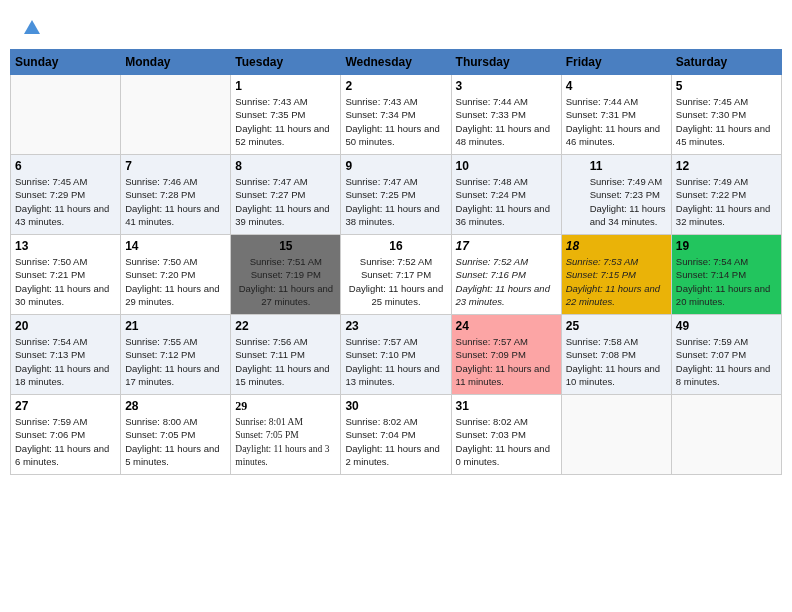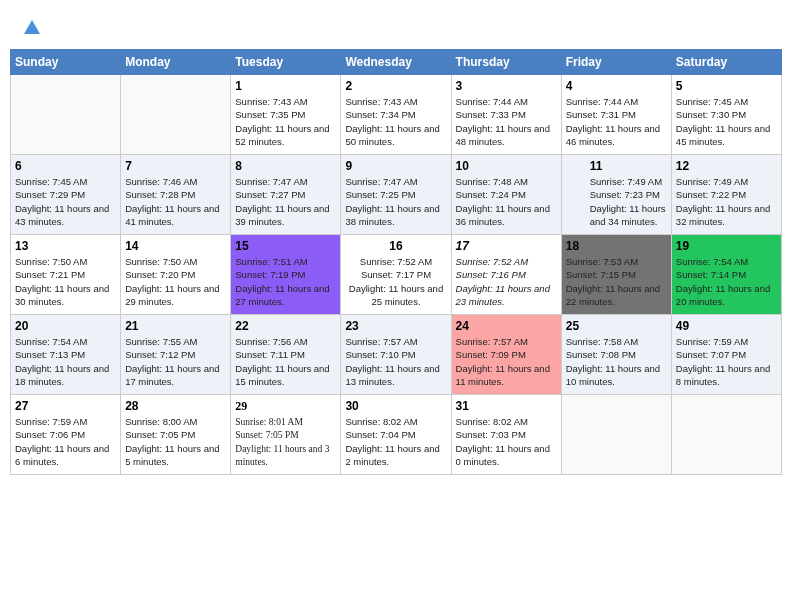--- a/index.html
+++ b/index.html
@@ -47,21 +47,21 @@
       font-size: 14px;
       color: #333;
     }
     .calendar {
       width: 100%;
       border-collapse: collapse;
       font-size: 10.5px;
     }
     .calendar th {
       background: #4a7fc1;
-      color: #ffffff;
+      color: #000000;
       padding: 5px 4px;
       text-align: left;
       font-size: 12px;
       font-weight: bold;
       border: 1px solid #4a7fc1;
     }
     .calendar td {
       border: 1px solid #ccc;
       vertical-align: top;
       padding: 4px 4px;
@@ -178,33 +178,33 @@
       </tr>
       <tr>
         <td style="background: rgb(255, 255, 255);">
           <span class="day-num">13</span>
           <div class="day-info">Sunrise: 7:50 AM<br>Sunset: 7:21 PM<br>Daylight: 11 hours and 30 minutes.</div>
         </td>
         <td style="background: rgb(255, 255, 255);">
           <span class="day-num">14</span>
           <div class="day-info">Sunrise: 7:50 AM<br>Sunset: 7:20 PM<br>Daylight: 11 hours and 29 minutes.</div>
         </td>
-        <td style="background: #8b5cf6;">
+        <td style="background: #737373; text-align: center;">
           <span class="day-num">15</span>
           <div class="day-info">Sunrise: 7:51 AM<br>Sunset: 7:19 PM<br>Daylight: 11 hours and 27 minutes.</div>
         </td>
         <td style="background: rgb(255, 255, 255); text-align: center;">
           <span class="day-num">16</span>
           <div class="day-info">Sunrise: 7:52 AM<br>Sunset: 7:17 PM<br>Daylight: 11 hours and 25 minutes.</div>
         </td>
         <td style="background: rgb(255, 255, 255); font-style: italic;">
           <span class="day-num">17</span>
           <div class="day-info">Sunrise: 7:52 AM<br>Sunset: 7:16 PM<br>Daylight: 11 hours and 23 minutes.</div>
         </td>
-        <td style="background: #737373;">
+        <td style="background: #eab308; font-style: italic;">
           <span class="day-num">18</span>
           <div class="day-info">Sunrise: 7:53 AM<br>Sunset: 7:15 PM<br>Daylight: 11 hours and 22 minutes.</div>
         </td>
         <td style="background: #22c55e;">
           <span class="day-num">19</span>
           <div class="day-info">Sunrise: 7:54 AM<br>Sunset: 7:14 PM<br>Daylight: 11 hours and 20 minutes.</div>
         </td>
       </tr>
       <tr>
         <td style="background: rgb(238, 242, 248);">

